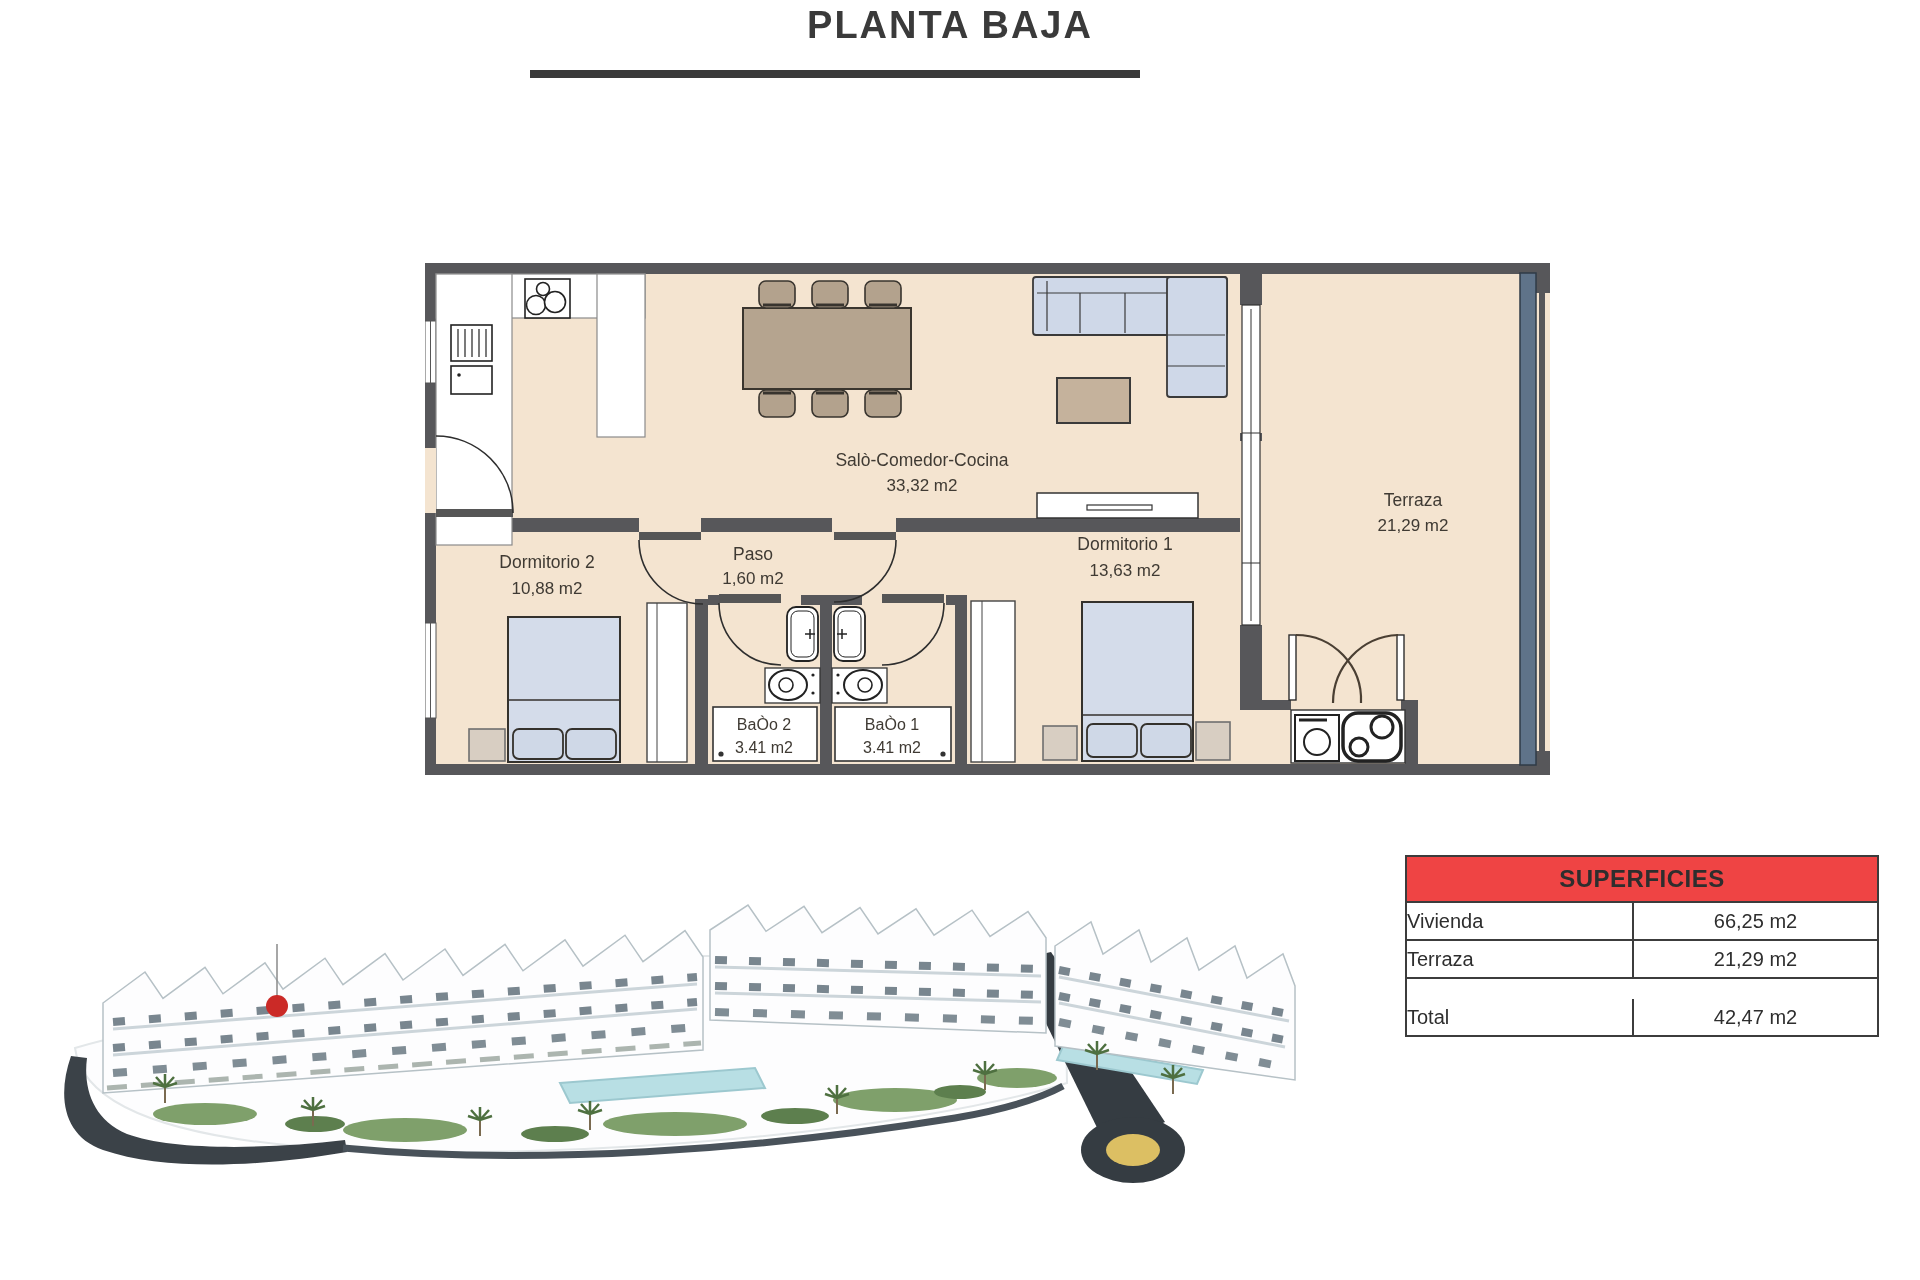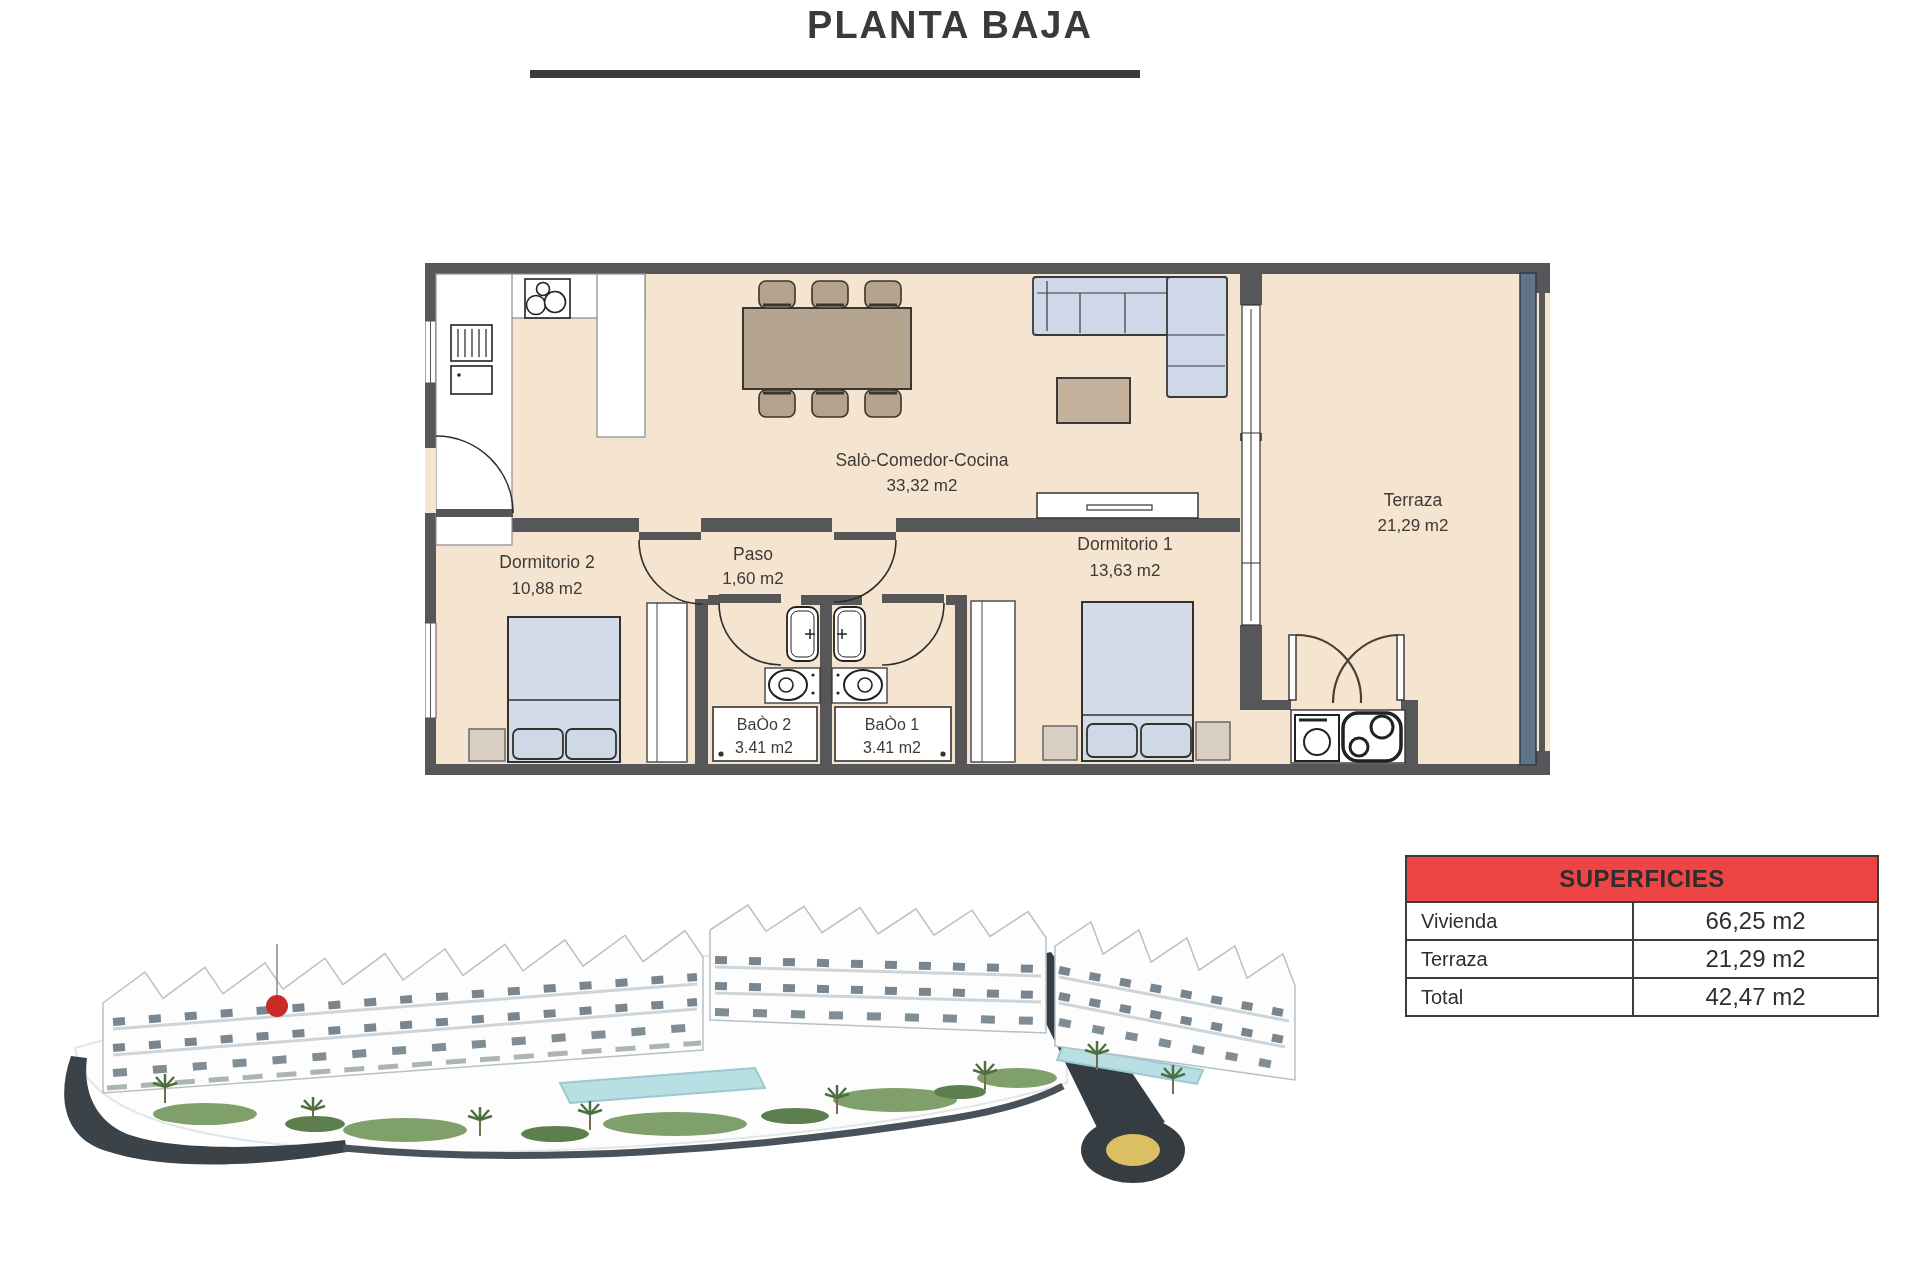--- a/index.html
+++ b/index.html
@@ -21,26 +21,26 @@
     border:2px solid #3c3c3c;background:#fff;
   }
   .sup-header{
     height:44px;background:#ef4444;border-bottom:2px solid #3c3c3c;
     display:flex;align-items:center;justify-content:center;
     font-size:24px;font-weight:bold;color:#2e2e2e;letter-spacing:0.5px;
   }
   .sup-row{
     display:grid;grid-template-columns:227px 1fr;height:36px;border-bottom:2px solid #3c3c3c;
   }
-  .sup-row:last-child{border-bottom:none;}
+  .sup-row:last-child{border-bottom:none;margin-top:20px;}
   .sup-label{
-    display:flex;align-items:center;padding-left:14px;font-size:20px;color:#2e2e2e;
+    display:flex;align-items:center;font-size:20px;color:#2e2e2e;
     border-right:2px solid #3c3c3c;
   }
-  .sup-value{display:flex;align-items:center;justify-content:center;font-size:24px;color:#2e2e2e;}
+  .sup-value{display:flex;align-items:center;justify-content:center;font-size:20px;color:#2e2e2e;}
   svg text{font-family:"Liberation Sans",sans-serif;}
 </style>
 </head>
 <body>
 
 <div class="page-title">PLANTA BAJA</div>
 <div class="title-rule"></div>
 
 <div class="plan-wrap">
 <svg width="1125" height="512" viewBox="0 0 1125 512">

